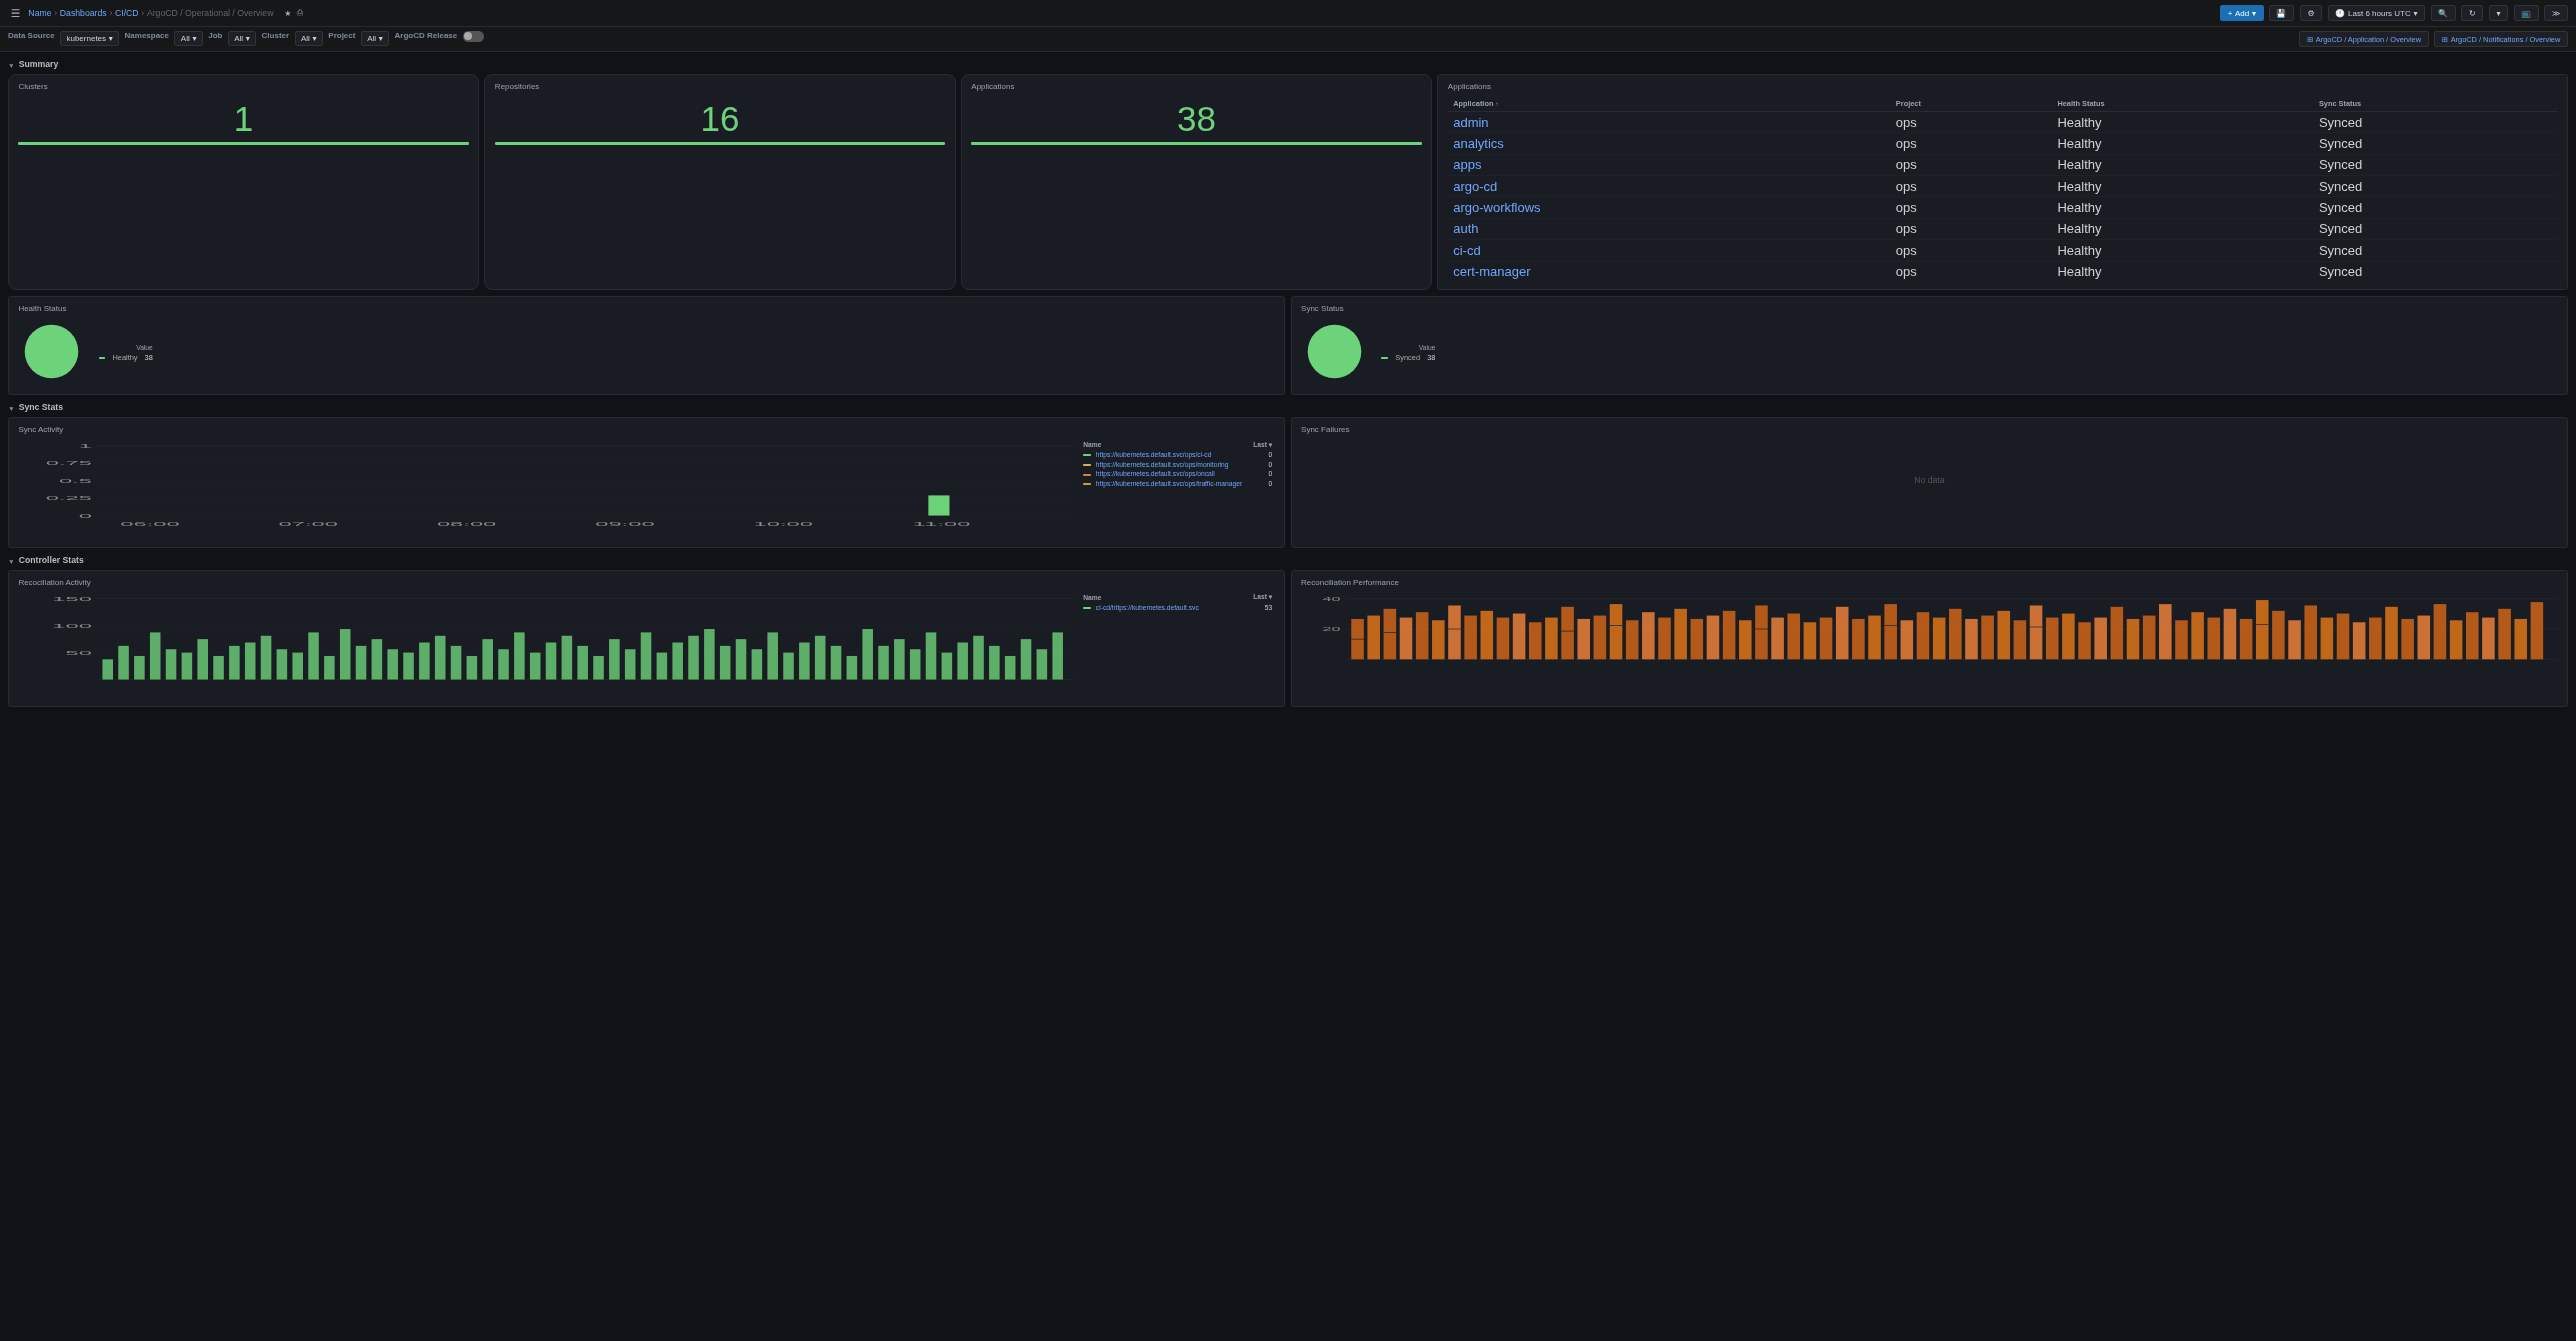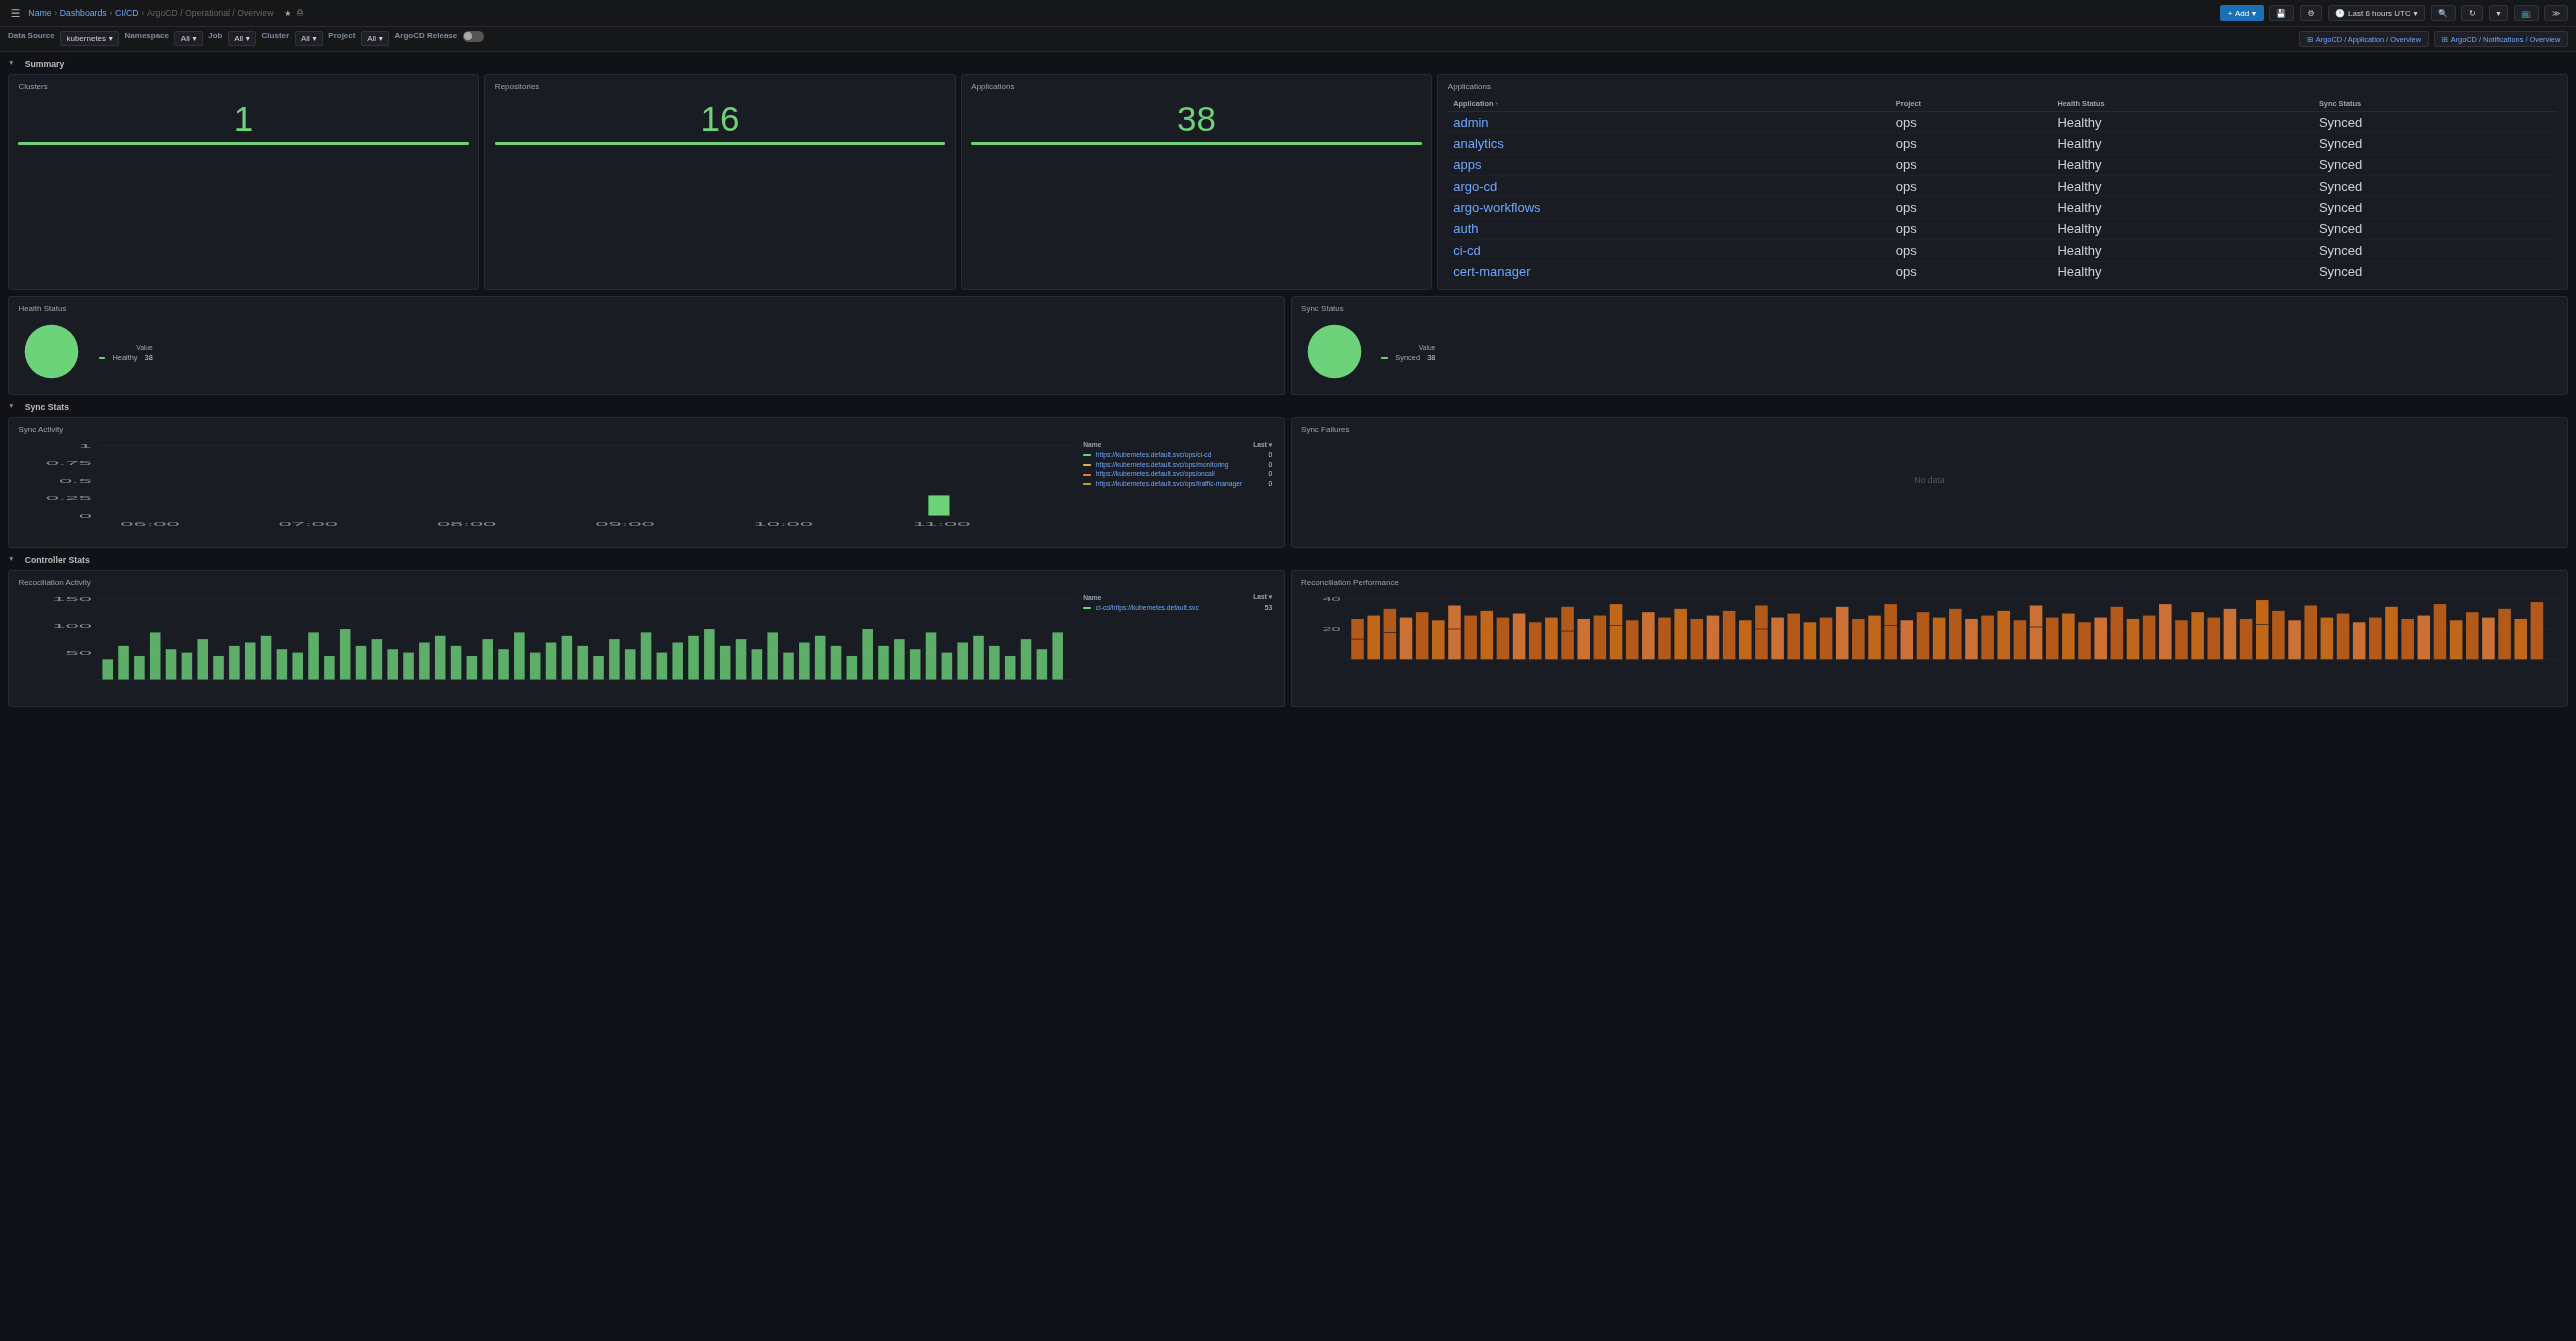--- a/index.html
+++ b/index.html
@@ -36,27 +36,27 @@
       width: 8px; height: 8px; background: #aaa; border-radius: 50%; position: absolute; top: 1.3px; left: 1.3px;
       transition: left 0.2s;
     }
     .filter-right { margin-left: auto; display: flex; gap: 5.4px; }
     .link-btn { background: #1f2027; border: 0.7px solid #333; color: #6ea6fb; padding: 2.7px 6.7px; border-radius: 2px; cursor: pointer; font-size: 7.4px; display: flex; align-items: center; gap: 2.7px; }
 
     
     .main { padding: 6.7px 8px; }
 
     
-    .section-header { display: flex; align-items: flex-start; gap: 10px; margin-bottom: 5.4px; color: #bbb; font-size: 8.7px; font-weight: 600; cursor: pointer; }
+    .section-header { display: flex; align-items: flex-end; gap: 4px; margin-bottom: 5.4px; color: #bbb; font-size: 8.7px; font-weight: 600; cursor: pointer; }
     .section-header .chevron { color: #888; font-size: 6.7px; }
 
     
     .summary-grid { display: grid; grid-template-columns: 1fr 1fr 1fr 2.4fr; gap: 5.4px; margin-bottom: 6.7px; }
     
-    .card { background: #1a1c23; border: 0.7px solid #2a2a35; border-radius: 3px; padding: 6.7px 9.4px; }
+    .card { background: #1a1c23; border: 0.7px solid #2a2a35; border-radius: 8px; padding: 6.7px 9.4px; }
     .card-title { font-size: 8px; color: #9aa0b0; margin-bottom: 2.7px; }
     .card-value { font-size: 35px; font-weight: 300; color: #6dd37a; text-align: center; padding: 6.7px 0 2.7px; line-height: 1; }
     .card-bar { height: 2.7px; background: #6dd37a; border-radius: 1.3px; margin-top: 4px; }
 
     
     .status-row { display: grid; grid-template-columns: 1fr 1fr; gap: 5.4px; margin-bottom: 6.7px; }
     .status-card { background: #1a1c23; border: 0.7px solid #2a2a35; border-radius: 2.7px; padding: 6.7px 9.4px; }
     .status-card-title { font-size: 8px; color: #9aa0b0; margin-bottom: 5.4px; }
 
     

